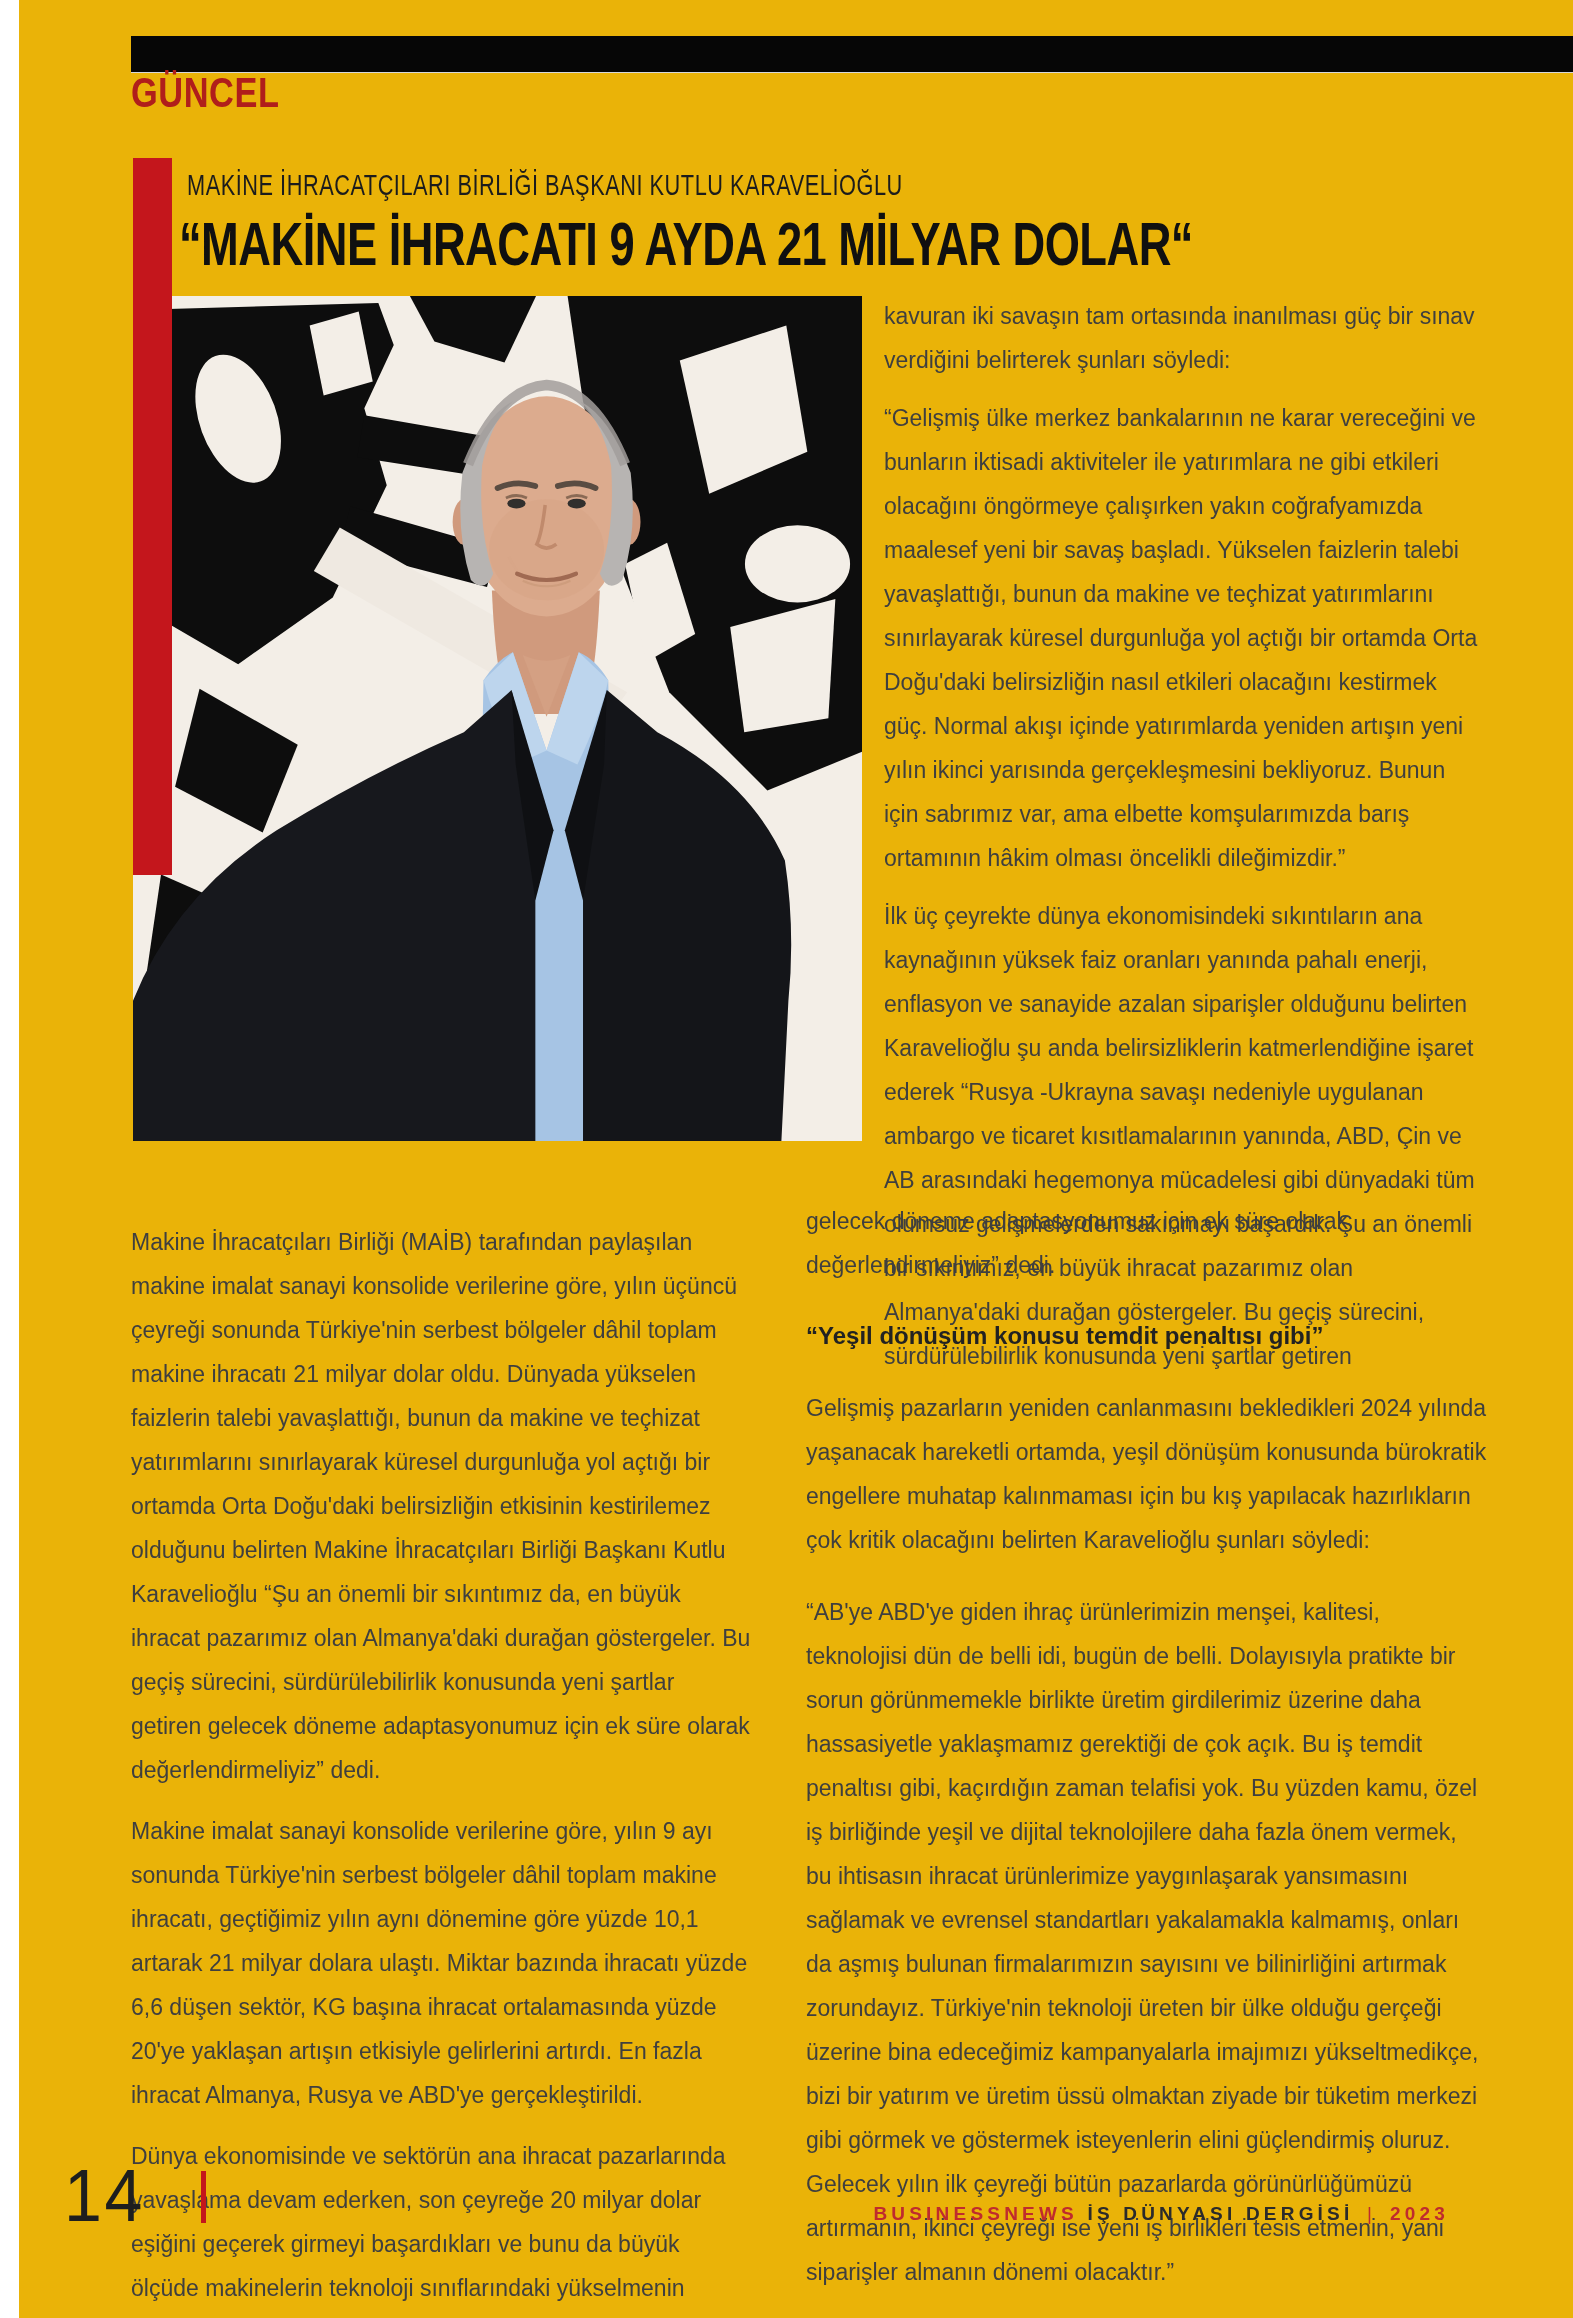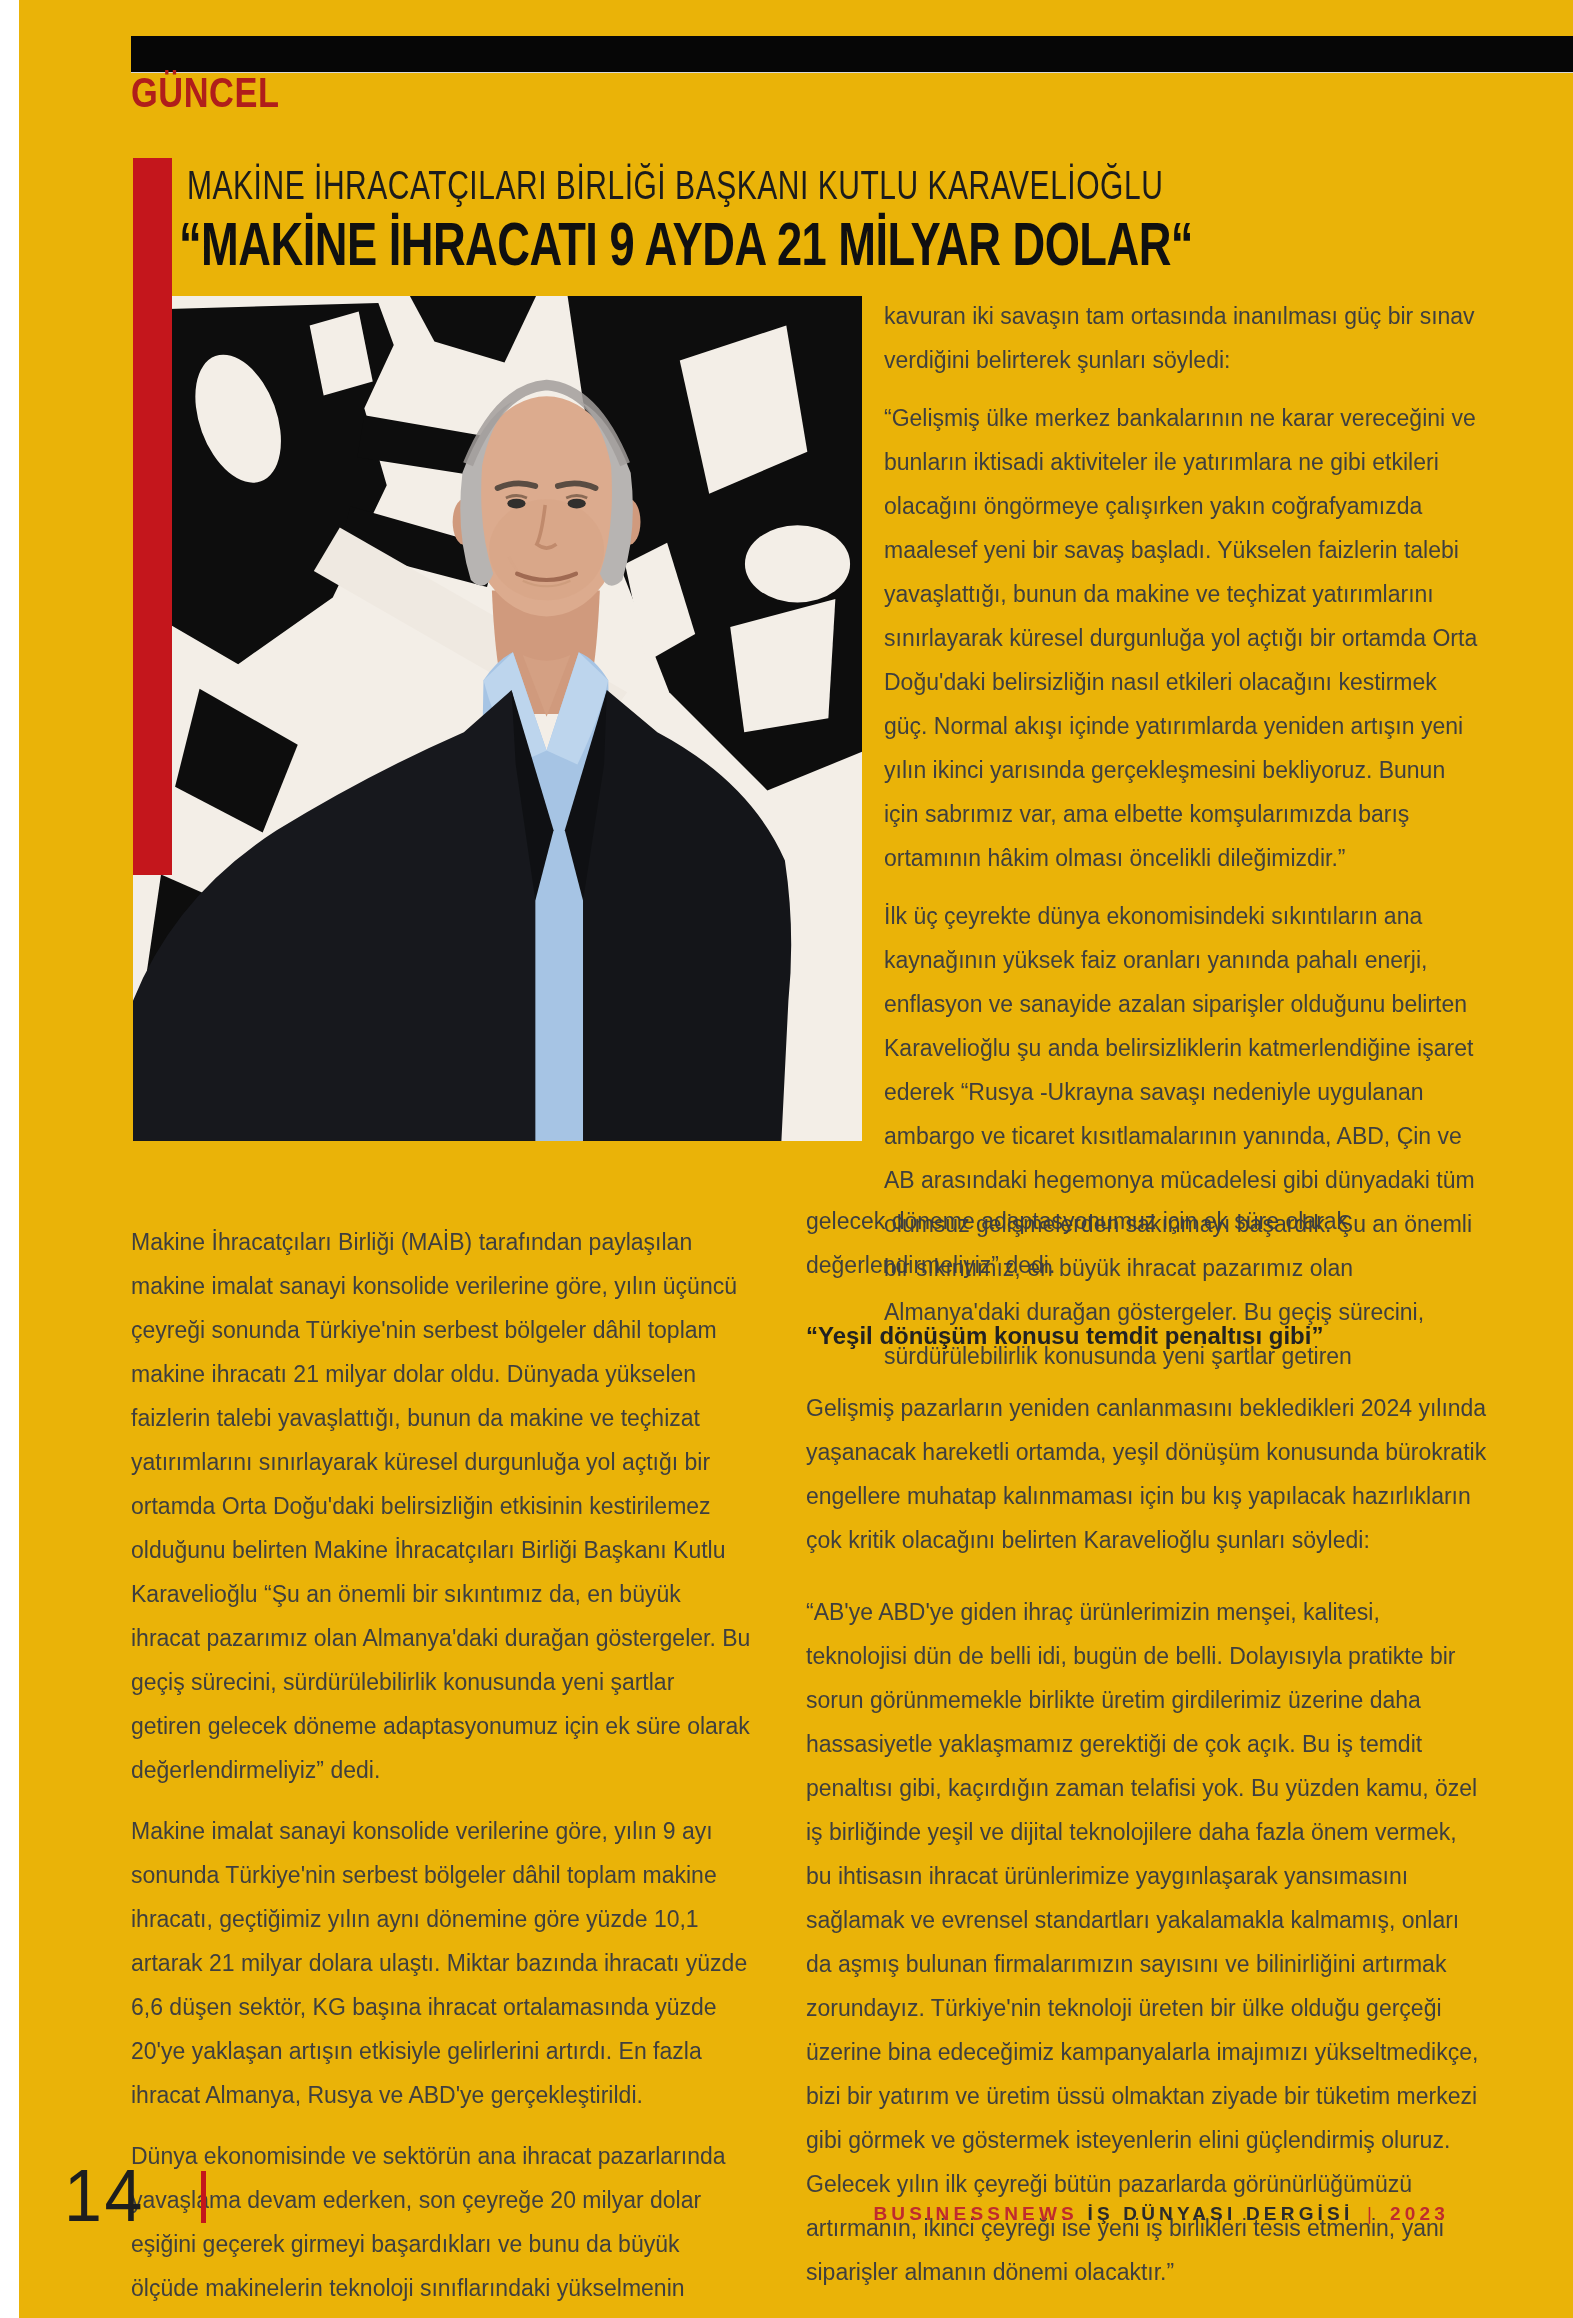--- a/index.html
+++ b/index.html
@@ -20,21 +20,21 @@
     font-size:43px;line-height:45px;font-weight:800;color:#b01e1b;
     letter-spacing:0.7px;white-space:nowrap;
   }
   .section-label .squeeze{display:inline-block;transform:scaleX(.8);transform-origin:0 50%;}
   .red-vbar{
     position:absolute;left:114px;top:158px;width:39px;height:717px;
     background:#c4161c;z-index:3;
   }
   .kicker{
     position:absolute;left:168px;top:166px;
-    font-size:40px;line-height:38px;font-weight:400;color:#1c1c1c;
+    font-size:29px;line-height:38px;font-weight:400;color:#1c1c1c;
     white-space:nowrap;letter-spacing:0.7px;
   }
   .kicker .squeeze{display:inline-block;transform:scaleX(.75);transform-origin:0 50%;}
   .headline{
     position:absolute;left:160px;top:210px;
     font-size:62px;line-height:67px;font-weight:800;color:#101010;
     white-space:nowrap;letter-spacing:-0.7px;
   }
   .headline .squeeze{display:inline-block;transform:scaleX(.73);transform-origin:0 50%;}
   .photo{

